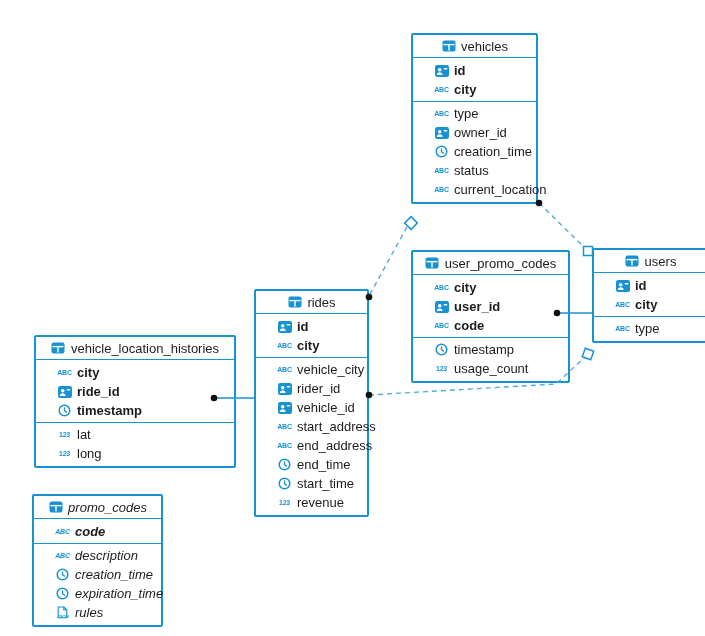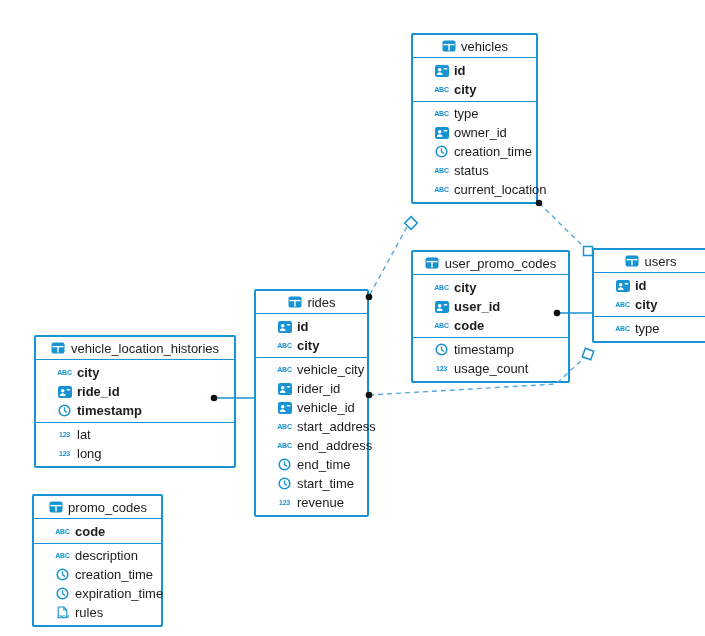--- a/index.html
+++ b/index.html
@@ -359,21 +359,21 @@
           <span class="fname">lat</span>
         </div>
         <div class="field-row">
           <span class="ficon">
             <span class="nico">123</span>
           </span>
           <span class="fname">long</span>
         </div>
       </div>
     </div>
-    <div class="table-card" style="left: 32px; top: 494px; width: 131px;">
+    <div class="table-card" style="left: 32px; top: 494px; width: 131px; font-style: italic;">
       <div class="thead">
         <span class="ficon">
           <svg width="14" height="12" viewBox="0 0 14 12">
       <rect x="0.5" y="0.5" width="13" height="11" rx="2" fill="#1792d2"></rect>
       <line x1="1.5" y1="4.6" x2="12.5" y2="4.6" stroke="#fff" stroke-width="1.4"></line>
       <line x1="7" y1="4.6" x2="7" y2="10.6" stroke="#fff" stroke-width="1.4"></line>
           </svg>
         </span>
         <span>promo_codes</span>
       </div>

